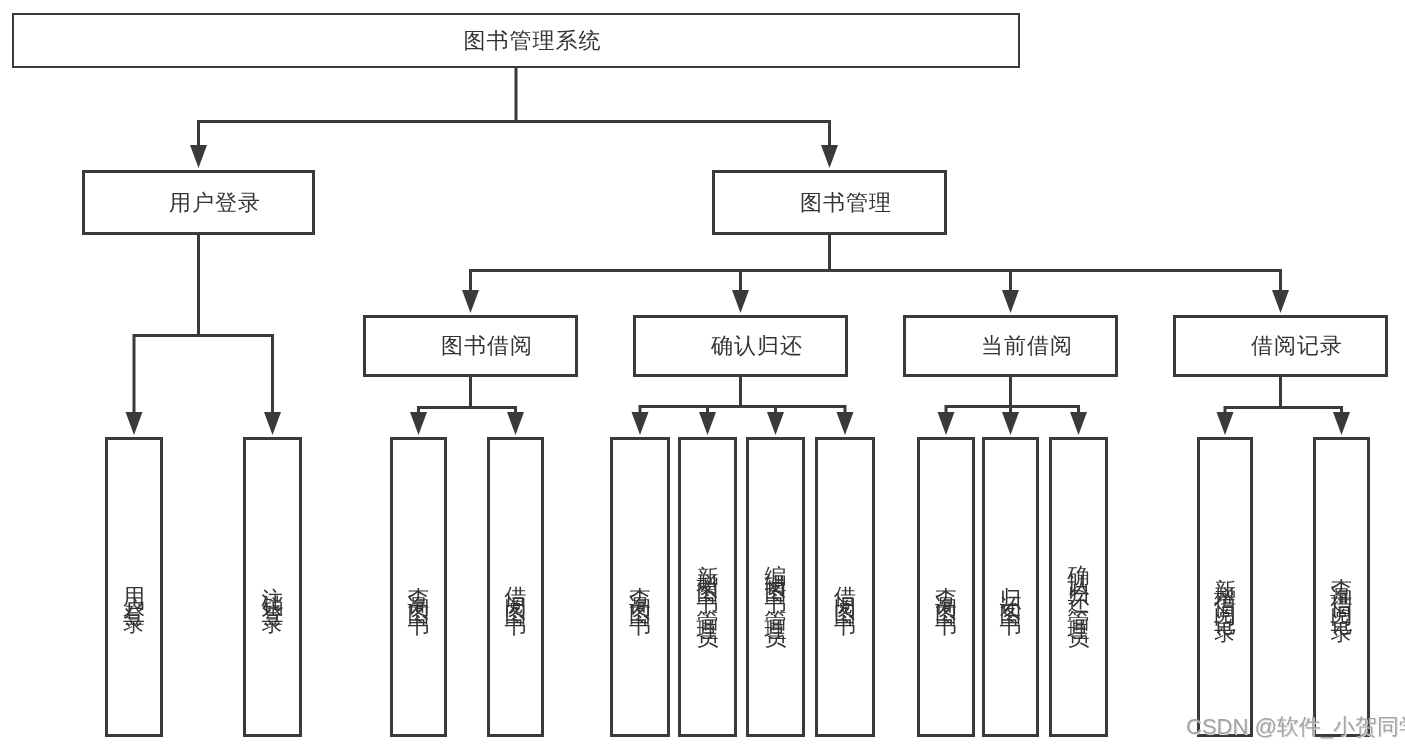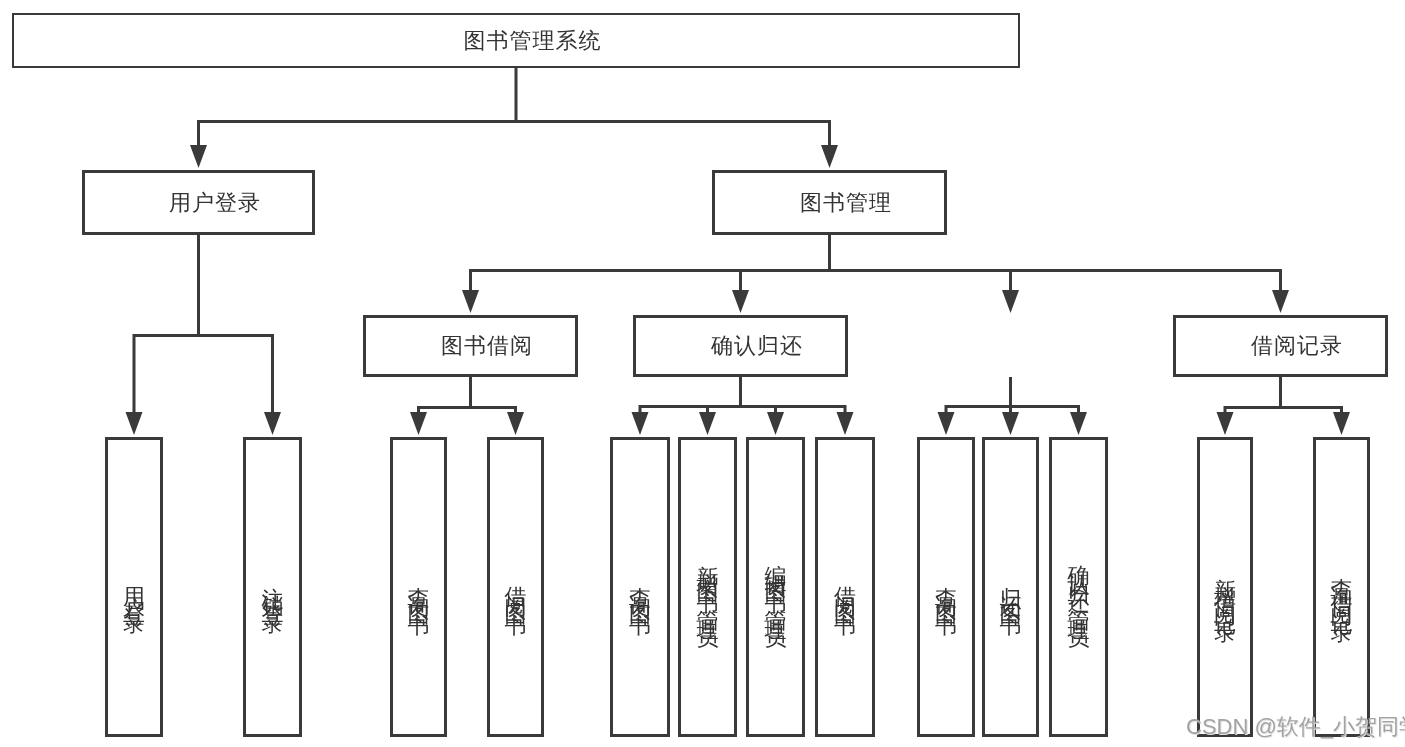--- a/index.html
+++ b/index.html
@@ -123,20 +123,23 @@
   <div class="box hnode" style="left:712px;top:170px;width:235px;height:65px">
     <span>图书管理</span>
   </div>
 
   <div class="box hnode" style="left:363px;top:315px;width:215px;height:62px">
     <span>图书借阅</span>
   </div>
   <div class="box hnode" style="left:633px;top:315px;width:215px;height:62px">
     <span>确认归还</span>
   </div>
+  <div class="box hnode" style="left:903px;top:315px;width:215px;height:62px">
+    <span>当前借阅</span>
+  </div>
   <div class="box hnode" style="left:1173px;top:315px;width:215px;height:62px">
     <span>借阅记录</span>
   </div>
 
   <div class="box vnode" style="left:105px;top:437px;width:58px;height:300px">
     <span>用户登录</span>
   </div>
   <div class="box vnode" style="left:243px;top:437px;width:59px;height:300px">
     <span>注销登录</span>
   </div>

